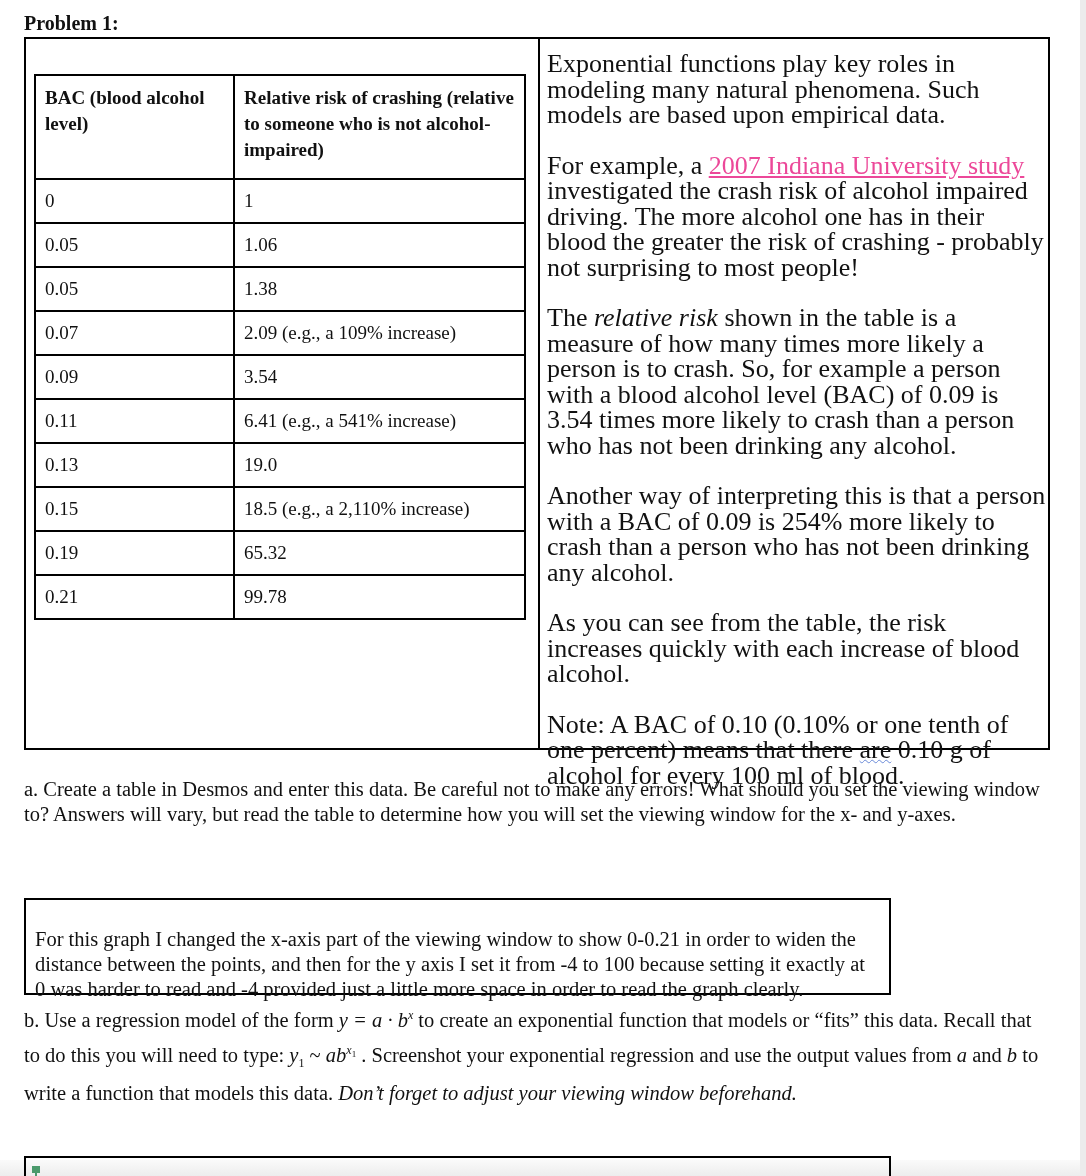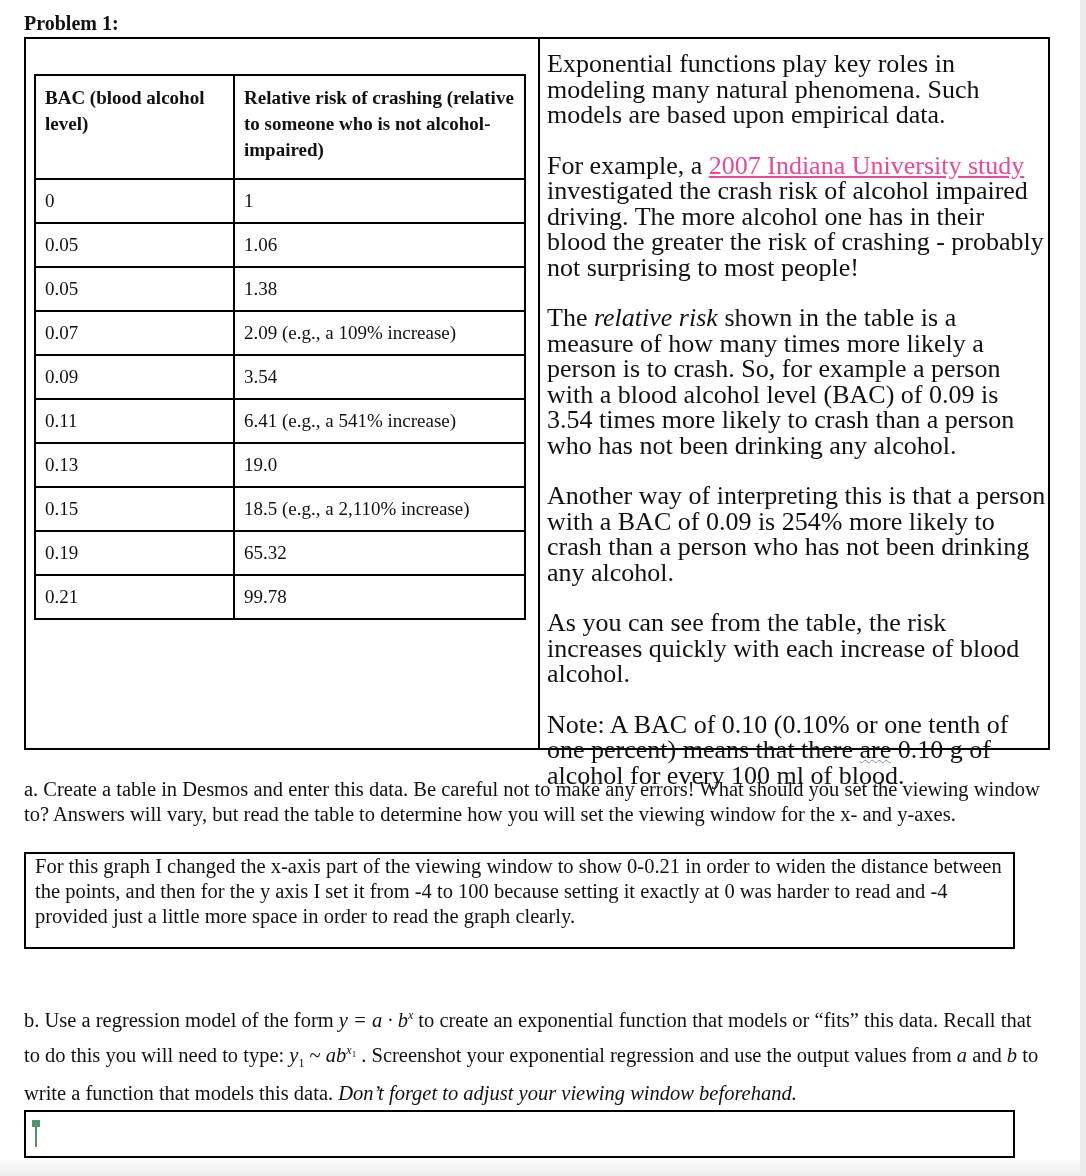--- a/index.html
+++ b/index.html
@@ -23,21 +23,21 @@
   table.data-table th { font-weight:bold; height:93px; vertical-align:top; padding-top:9px; line-height:26px; }
   table.data-table td { height:42px; }
   table.data-table td.c1, table.data-table th.c1 { width:179px; }
 
   .right-col { position:absolute; left:521px; top:12px; width:500px; font-family:"Liberation Serif",serif; font-size:26px; line-height:25.5px; }
   .right-col p { margin:0 0 25px 0; }
   .right-col a { color:#ec4899; text-decoration:underline; }
   .squiggle { text-decoration:underline wavy #6a8ad8; text-decoration-thickness:1px; }
 
   .para { position:absolute; left:24px; width:1020px; font-family:"Liberation Serif",serif; font-size:20.5px; line-height:25px; }
-  .answer-box { position:absolute; left:24px; width:991px; border:2px solid #000; font-family:"Liberation Serif",serif; font-size:20.5px; line-height:25px; padding:0 9px 0 9px; box-sizing:border-box; }
+  .answer-box { position:absolute; left:24px; width:867px; border:2px solid #000; font-family:"Liberation Serif",serif; font-size:20.5px; line-height:25px; padding:27px 9px 0 9px; box-sizing:border-box;margin-top:46px; }
   .math { font-style:italic; font-family:"Liberation Serif",serif; }
   .cursor-mark { position:absolute; left:6px; top:8px; width:8px; height:26px; }
   .cursor-mark .head { width:8px; height:7px; background:#4b9a6c; }
   .cursor-mark .stem { width:2px; height:20px; margin-left:3px; background:#4b9a6c; }
 </style>
 </head>
 <body>
 
 <div class="scroll-strip"></div>
 <div class="bottom-fade"></div>

